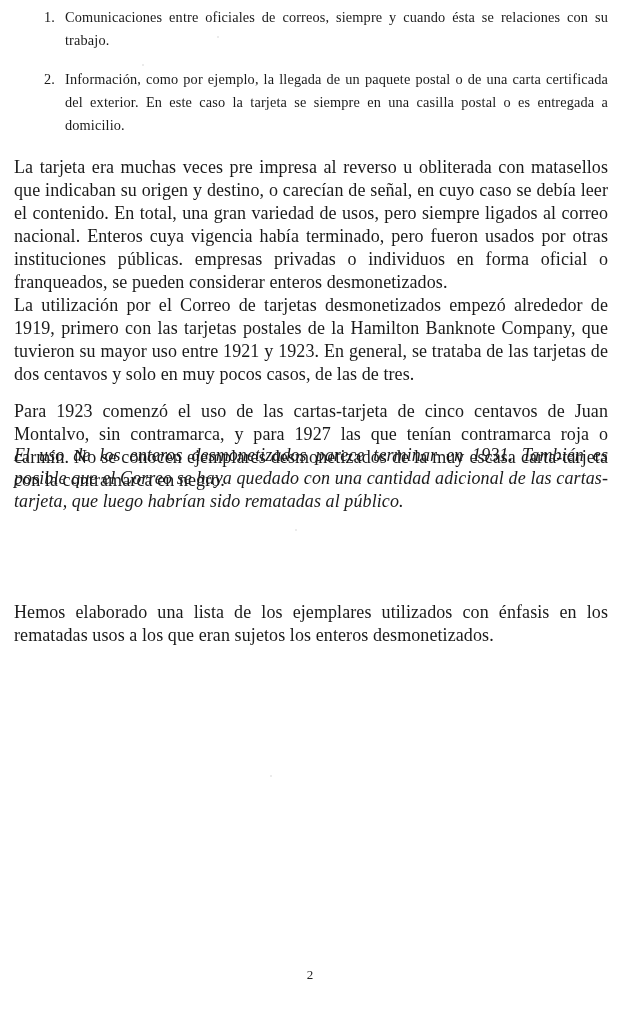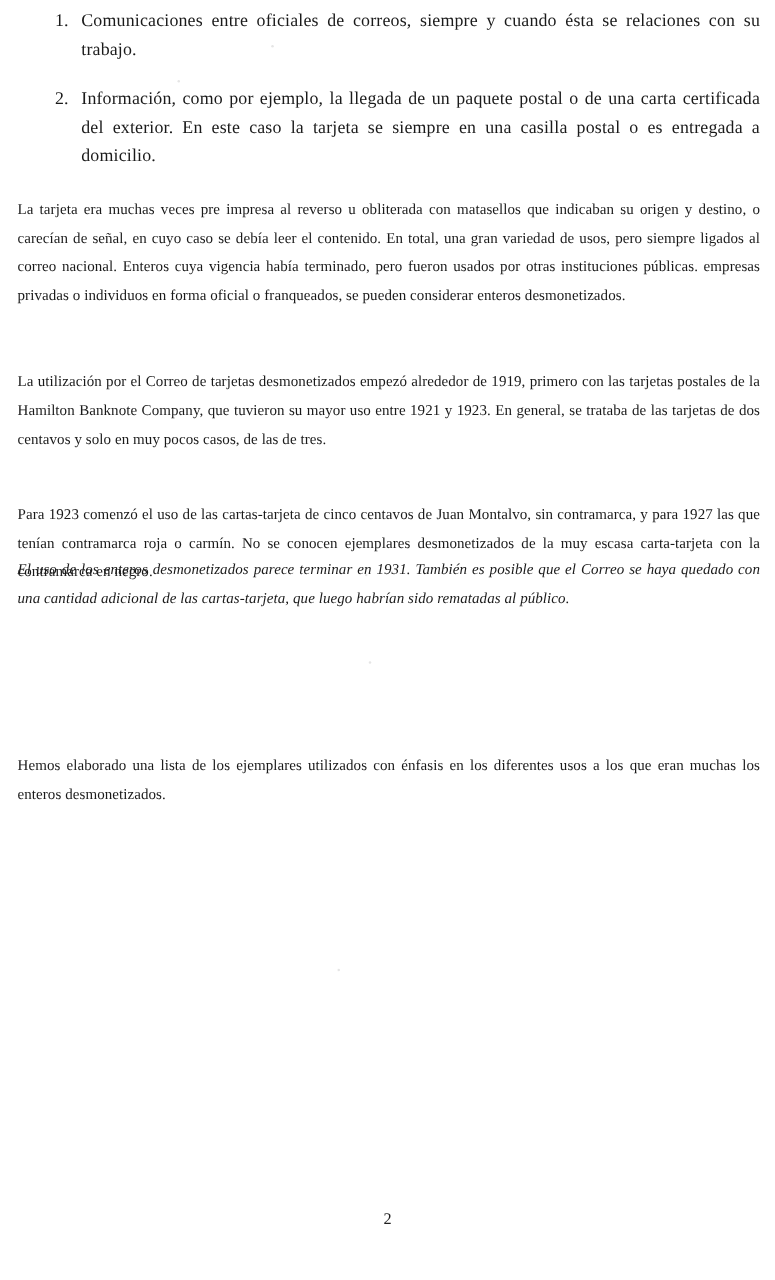--- a/index.html
+++ b/index.html
@@ -55,21 +55,21 @@
     top: 0;
     width: 18px;
     text-align: left;
     font-size: 14.3px;
     line-height: 23px;
   }
   .list-text { display: block; }
 
   
   .para {
-    font-size: 12px;
+    font-size: 18px;
     line-height: 23px;
     text-align: justify;
     text-justify: inter-word;
     letter-spacing: 0.005em;
     margin: 0;
   }
 
   .para-block { position: absolute; left: 14px; width: 594px; }
 
   
@@ -128,18 +128,18 @@
   <div class="para-block" style="top:400px;">
     <p class="para">Para 1923 comenzó el uso de las cartas-tarjeta de cinco centavos de Juan Montalvo, sin contramarca, y para 1927 las que tenían contramarca roja o carmín. No se conocen ejemplares desmonetizados de la muy escasa carta-tarjeta con la contramarca en negro.</p>
   </div>
 
   <div class="para-block" style="top:444px;font-style:italic;">
     <p class="para">El uso de los enteros desmonetizados parece terminar en 1931. También es posible que el Correo se haya quedado con una cantidad adicional de las cartas-tarjeta, que luego habrían sido rematadas al público.</p>
   </div>
 
 
   <div class="para-block" style="top:601px;">
-    <p class="para">Hemos elaborado una lista de los ejemplares utilizados con énfasis en los diferentes usos a los que eran muchas los enteros desmonetizados.</p>
+    <p class="para">Hemos elaborado una lista de los ejemplares utilizados con énfasis en los rematadas usos a los que eran sujetos los enteros desmonetizados.</p>
   </div>
 
   <div class="page-number">2</div>
 
 </div>
 
 </body></html>

